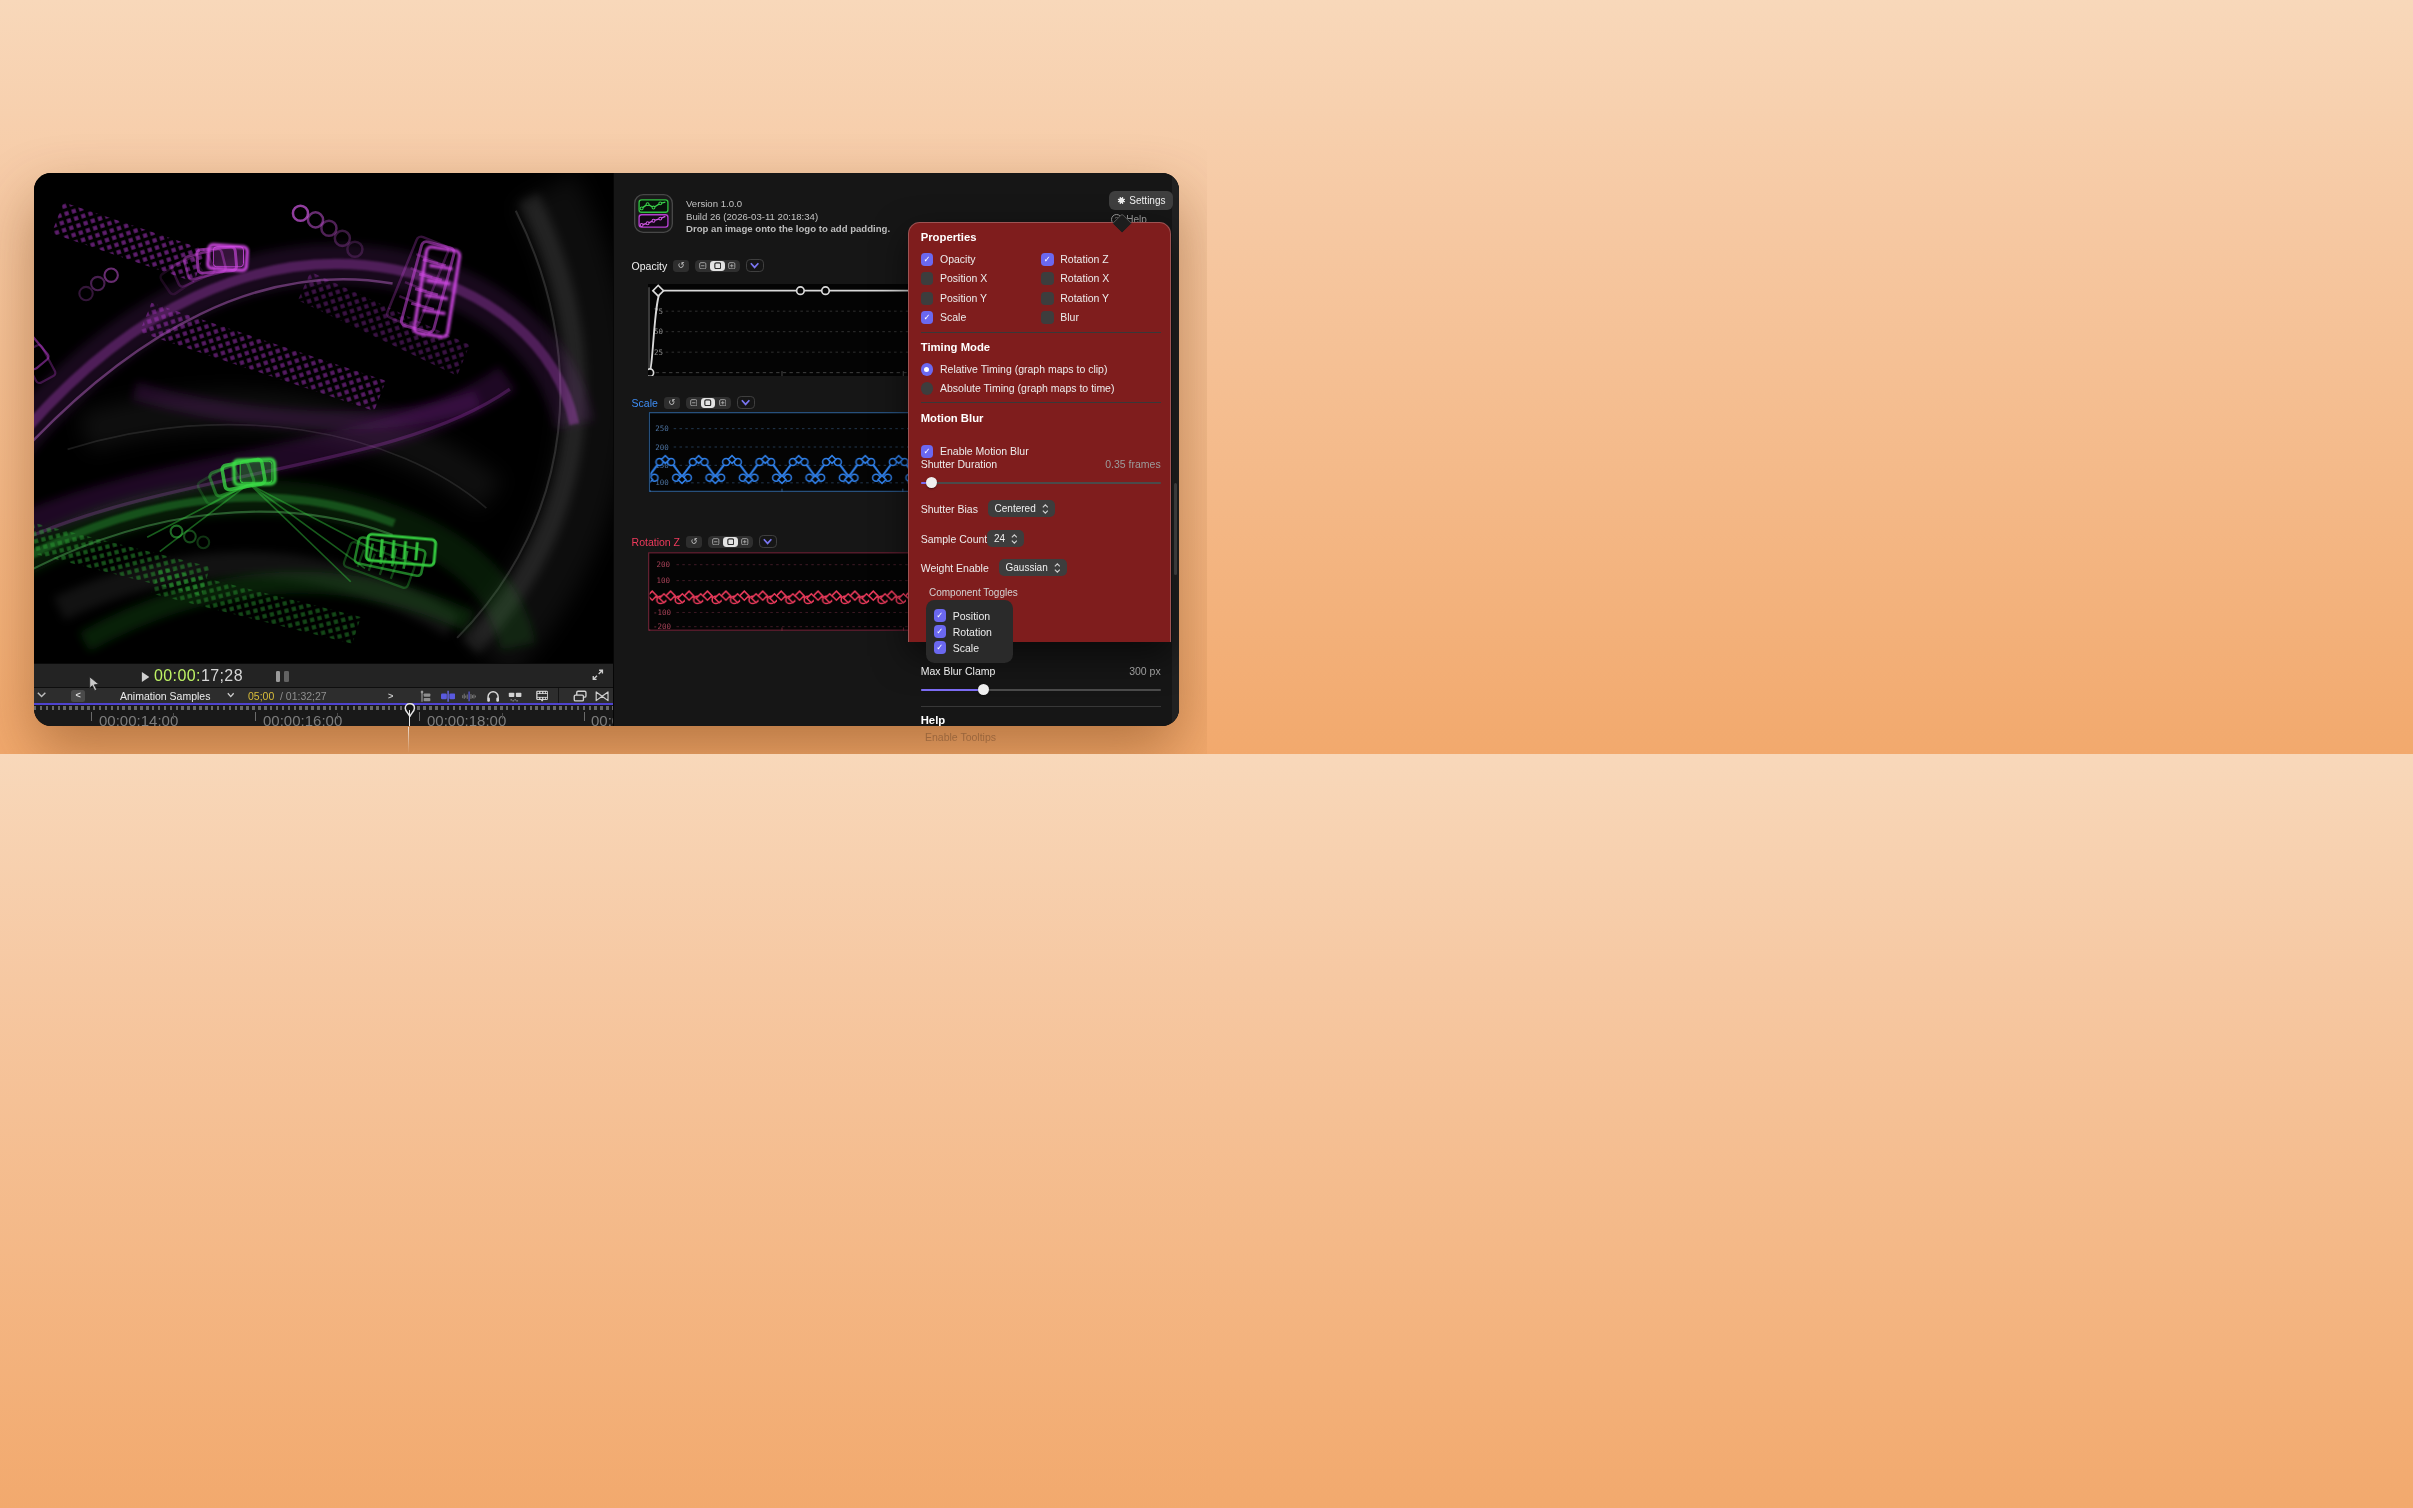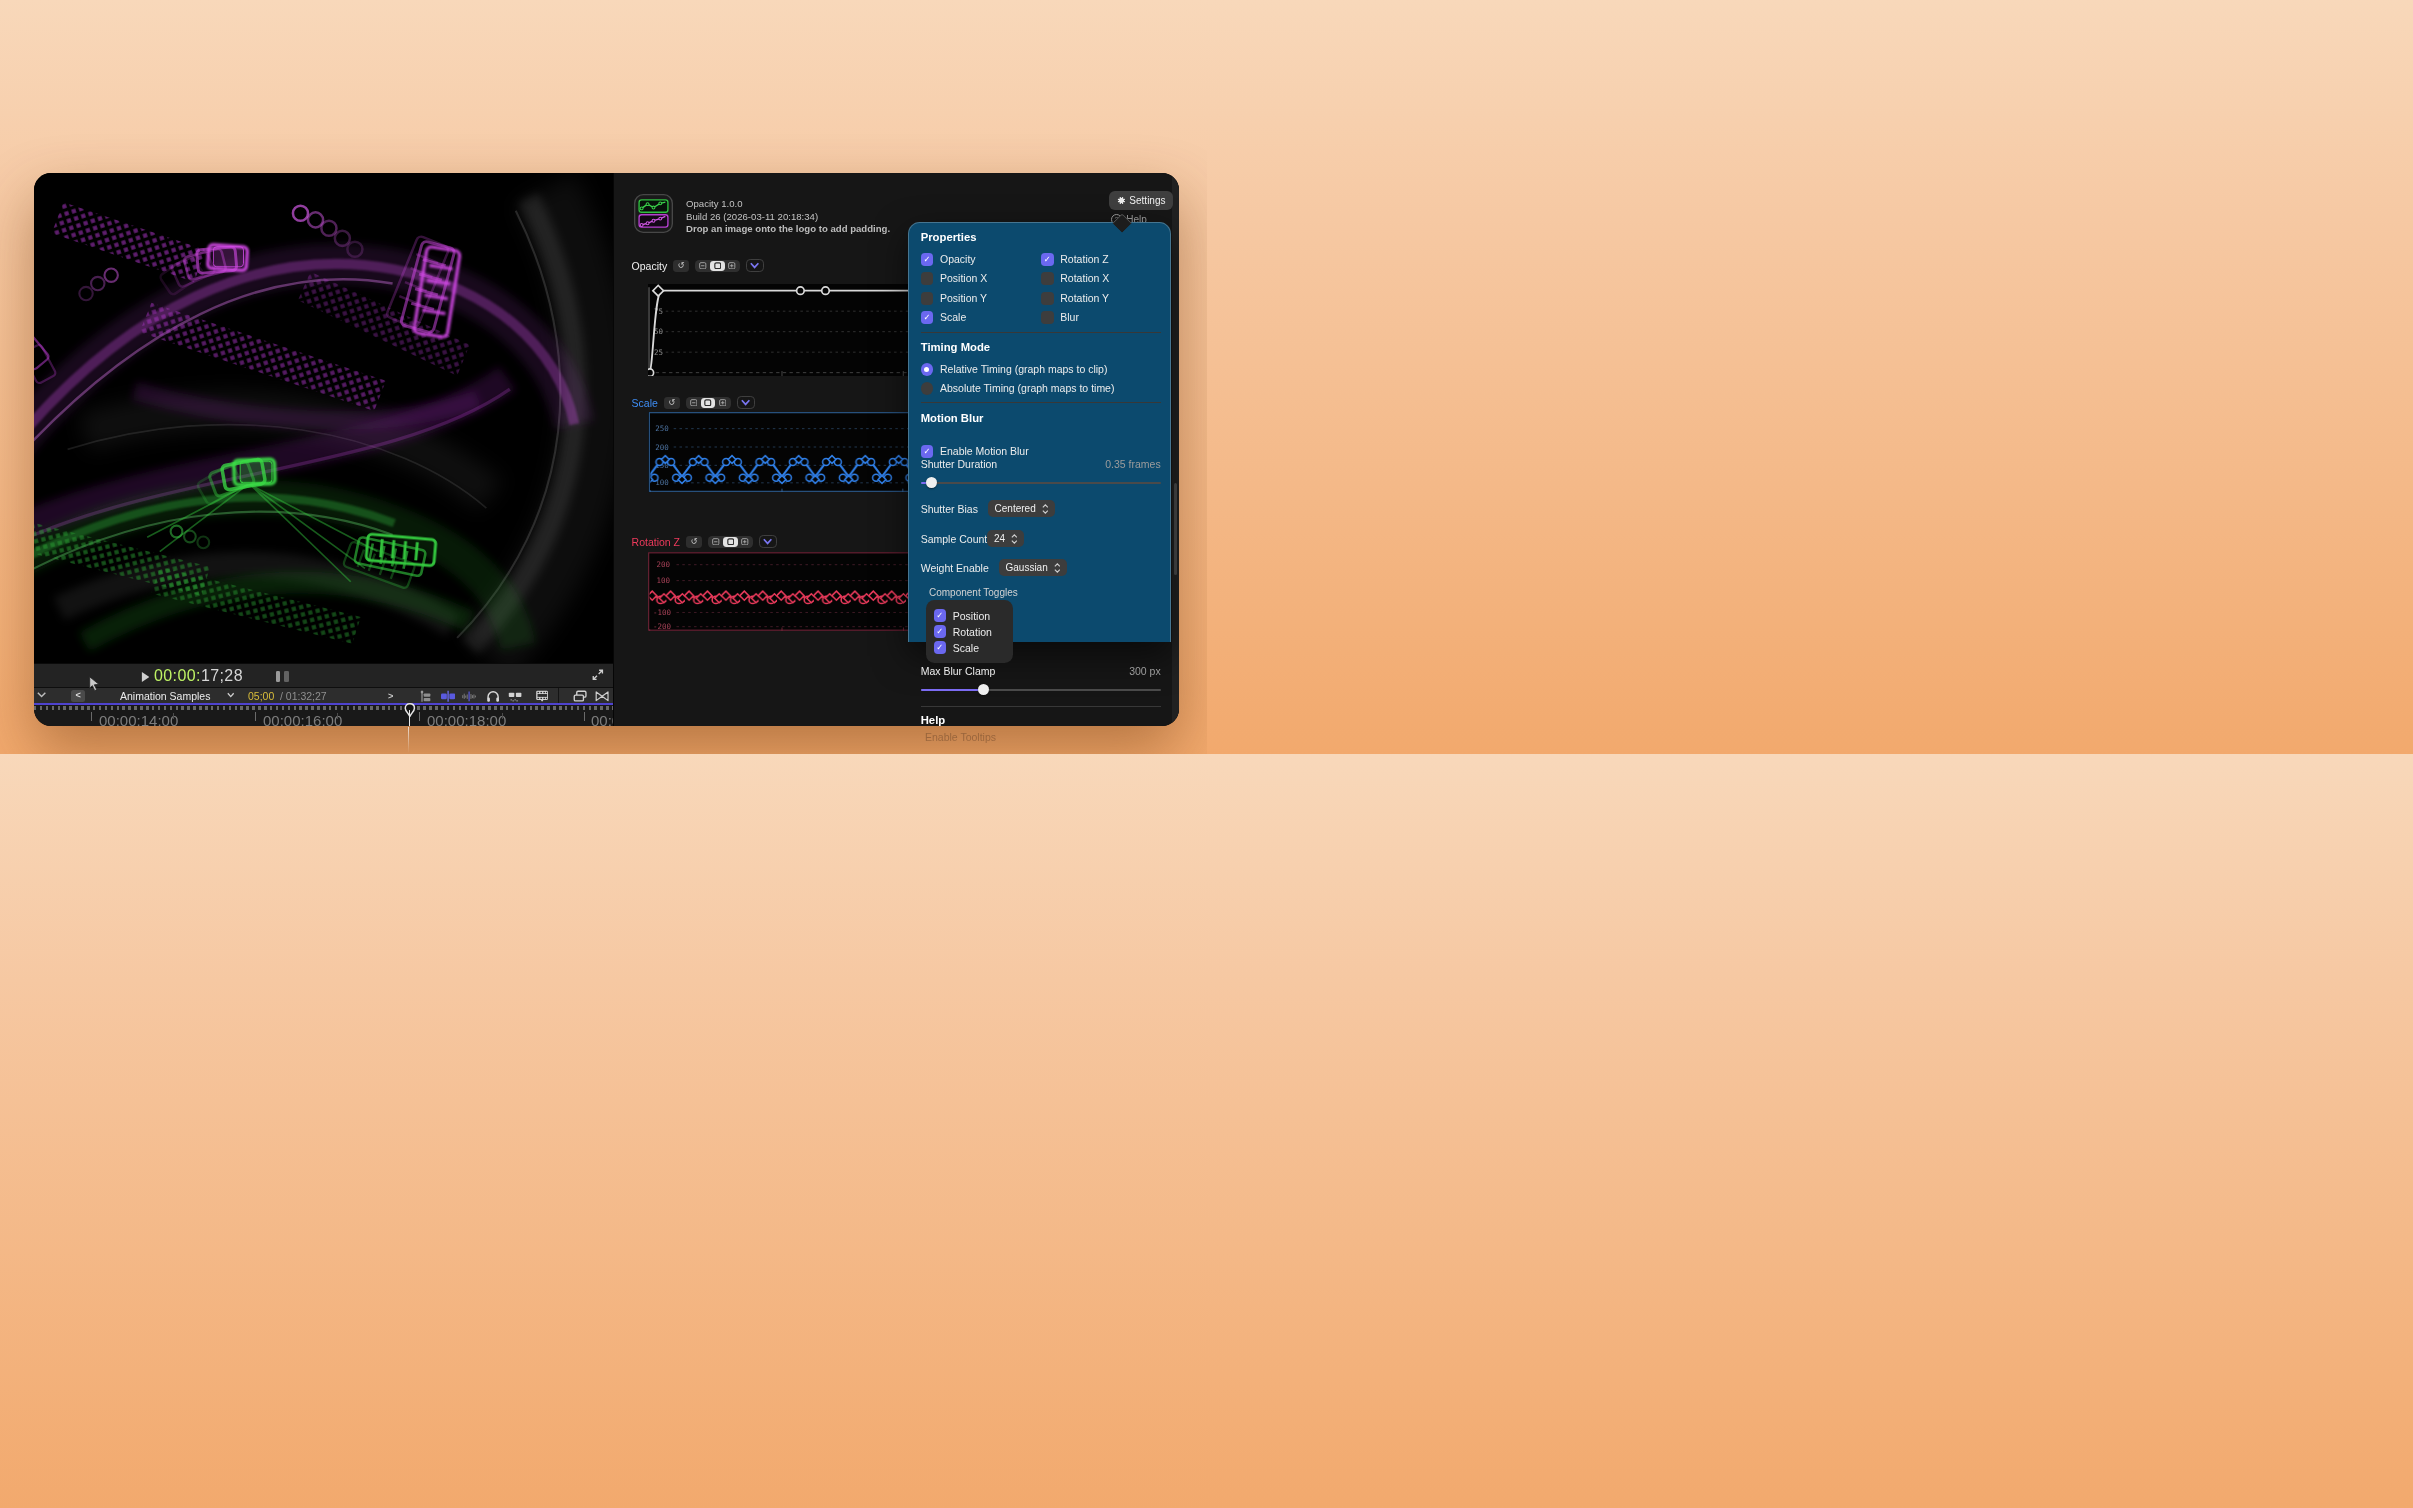--- a/index.html
+++ b/index.html
@@ -94,21 +94,21 @@
   .seg { display:flex; background:#2f2f2f; border-radius:4.2px; height:11.7px; width:45px; padding:0.8px; }
   .seg i { flex:1; display:flex; align-items:center; justify-content:center; }
   .seg .sel { background:#e3e3e3; border-radius:3.4px; }
   .g-caret { width:18.4px; height:12.6px; border:0.8px solid #3f3f3f; border-radius:4.2px;
     display:flex; align-items:center; justify-content:center; }
   .gbox { position:absolute; background:#040404; }
 
   
   .popover {
     position:absolute; left:294px; top:49px; width:263px; height:420px;
-    background:#0c4a6e; border:0.8px solid rgba(255,255,255,.24); border-bottom:none;
+    background:#7f1d1d; border:0.8px solid rgba(255,255,255,.24); border-bottom:none;
     border-radius:11.7px 11.7px 0 0; z-index:40;
     box-shadow:0 13.4px 34px rgba(0,0,0,.55); font-size:10.5px; color:#ececec;
   }
   .notch { position:absolute; left:206px; top:-6.7px; width:14.2px; height:14.2px; background:#1d1d1d;
     border-left:0.8px solid rgba(255,255,255,.24); border-top:0.8px solid rgba(255,255,255,.24);
     transform:rotate(45deg); border-radius:3.4px 0 0 0; }
   .po-title { position:absolute; left:11.7px; font-size:11.3px; font-weight:700; color:#fff; }
   .po-div { position:absolute; left:11.7px; width:240px; height:0.8px; background:#383838; }
   .cbrow { position:absolute; display:flex; align-items:center; gap:6.7px; }
   .cb { width:12.6px; height:12.6px; border-radius:3.8px; background:#3d3d3d; flex:0 0 auto;
@@ -396,21 +396,21 @@
       <rect x="6" y="24.5" width="34" height="14.5" rx="3" fill="#130716" stroke="#b63fd0" stroke-width="1.6"></rect>
       <polyline points="9,36.5 16,34.5 23,31.5 31,29 37,26.5" fill="none" stroke="#cf58e2" stroke-width="1.6"></polyline>
       <g fill="#130716" stroke="#cf58e2" stroke-width="1.2">
           <circle cx="9" cy="36.5" r="1.7"></circle>
           <circle cx="16" cy="34.5" r="1.7"></circle>
           <circle cx="23" cy="31.5" r="1.7"></circle>
           <circle cx="31" cy="29" r="1.7"></circle>
         </g>
     </svg>
     <div class="about">
-      <div>Opacity 1.0.0</div>
+      <div>Version 1.0.0</div>
       <div>Build 26 (2026-03-11 20:18:34)</div>
       <div class="hint">Drop an image onto the logo to add padding.</div>
     </div>
 
     <div class="settings-btn">
       <svg width="11" height="11" viewBox="0 0 24 24">
         <path fill="#ededed" d="M12,8a4,4 0 1,0 0,8a4,4 0 1,0 0,-8zm9.4,5.4l-2.1,-.3a7.4,7.4 0 0,0 0,-2.2l2.1,-.3a.9.9 0 0,0 .6,-1.1l-.8,-2a.9.9 0 0,0 -1.1,-.5l-2,.7a7.4,7.4 0 0,0 -1.6,-1.6l.7,-2a.9.9 0 0,0 -.5,-1.1l-2,-.8a.9.9 0 0,0 -1.1,.6l-.3,2.1a7.4,7.4 0 0,0 -2.2,0l-.3,-2.1a.9.9 0 0,0 -1.1,-.6l-2,.8a.9.9 0 0,0 -.5,1.1l.7,2a7.4,7.4 0 0,0 -1.6,1.6l-2,-.7a.9.9 0 0,0 -1.1,.5l-.8,2a.9.9 0 0,0 .6,1.1l2.1,.3a7.4,7.4 0 0,0 0,2.2l-2.1,.3a.9.9 0 0,0 -.6,1.1l.8,2a.9.9 0 0,0 1.1,.5l2,-.7a7.4,7.4 0 0,0 1.6,1.6l-.7,2a.9.9 0 0,0 .5,1.1l2,.8a.9.9 0 0,0 1.1,-.6l.3,-2.1a7.4,7.4 0 0,0 2.2,0l.3,2.1a.9.9 0 0,0 1.1,.6l2,-.8a.9.9 0 0,0 .5,-1.1l-.7,-2a7.4,7.4 0 0,0 1.6,-1.6l2,.7a.9.9 0 0,0 1.1,-.5l.8,-2a.9.9 0 0,0 -.6,-1.1z"></path>
       </svg>
       <span>Settings</span>
     </div>

